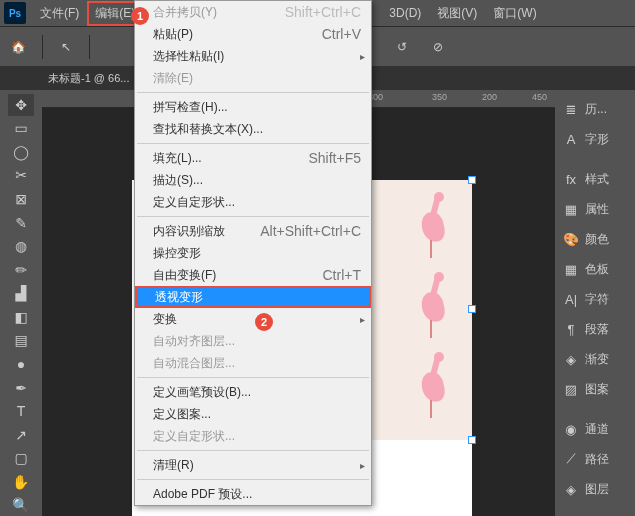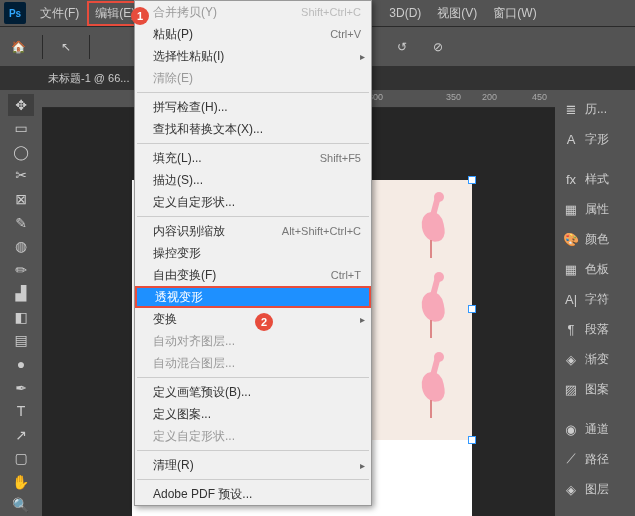--- a/index.html
+++ b/index.html
@@ -37,21 +37,21 @@
     .right-panels { width: 80px; background: #535353; display: flex; flex-direction: column; padding-top: 4px; }
     .panel-btn { height: 30px; display: flex; align-items: center; gap: 6px; padding-left: 8px; color: #ccc; font-size: 12px; }
     .panel-icon { width: 16px; display: flex; justify-content: center; font-size: 13px; }
     .panel-gap { height: 10px; }
     
     .dropdown { position: absolute; left: 134px; top: 0; width: 238px; background: #f0f0f0; color: #333; border: 1px solid #999; box-shadow: 2px 2px 6px rgba(0,0,0,0.4); z-index: 100; font-size: 12px; }
     .dd-row { display: flex; align-items: center; height: 22px; padding-left: 18px; padding-right: 10px; cursor: default; position: relative; }
     .dd-row.disabled { color: #999; align-items: center; }
     .dd-row.highlighted { background: #1e90ff; color: #fff; border: 2px solid #e74c3c; box-sizing: border-box; }
     .dd-label { flex: 1; }
-    .dd-shortcut { color: #777; font-size: 11px; }
+    .dd-shortcut { color: #777; font-size: 14px; }
     .dd-row.disabled .dd-shortcut { color: #bbb; }
     .dd-sep { height: 1px; background: #ccc; margin: 3px 2px; }
     .dd-arrow::after { content: "▸"; position: absolute; right: 6px; font-size: 10px; color: #666; }
     
     .marker { position: absolute; width: 18px; height: 18px; background: #e74c3c; color: #fff; border-radius: 50%; display: flex; align-items: center; justify-content: center; font-size: 11px; font-weight: bold; z-index: 200; }
   </style>
 </head>
 <body>
 
 <div class="menubar">
@@ -98,21 +98,21 @@
     <div class="lt">T</div>
     <div class="lt">↗</div>
     <div class="lt">▢</div>
     <div class="lt">✋</div>
     <div class="lt">🔍</div>
   </div>
 
   <div class="canvas-area">
     <div class="ruler-h">
       <span style="left:326px">300</span>
-      <span style="left:404px">350</span>
+      <span style="left:390px">350</span>
       <span style="left:440px">200</span>
       <span style="left:490px">450</span>
     </div>
     <div class="canvas">
       <div class="flamingo-img">
         <div class="flm" style="top:10px;left:20px">
             <div class="flm-body"></div>
             <div class="flm-neck"></div>
             <div class="flm-head"></div>
             <div class="flm-leg"></div>

